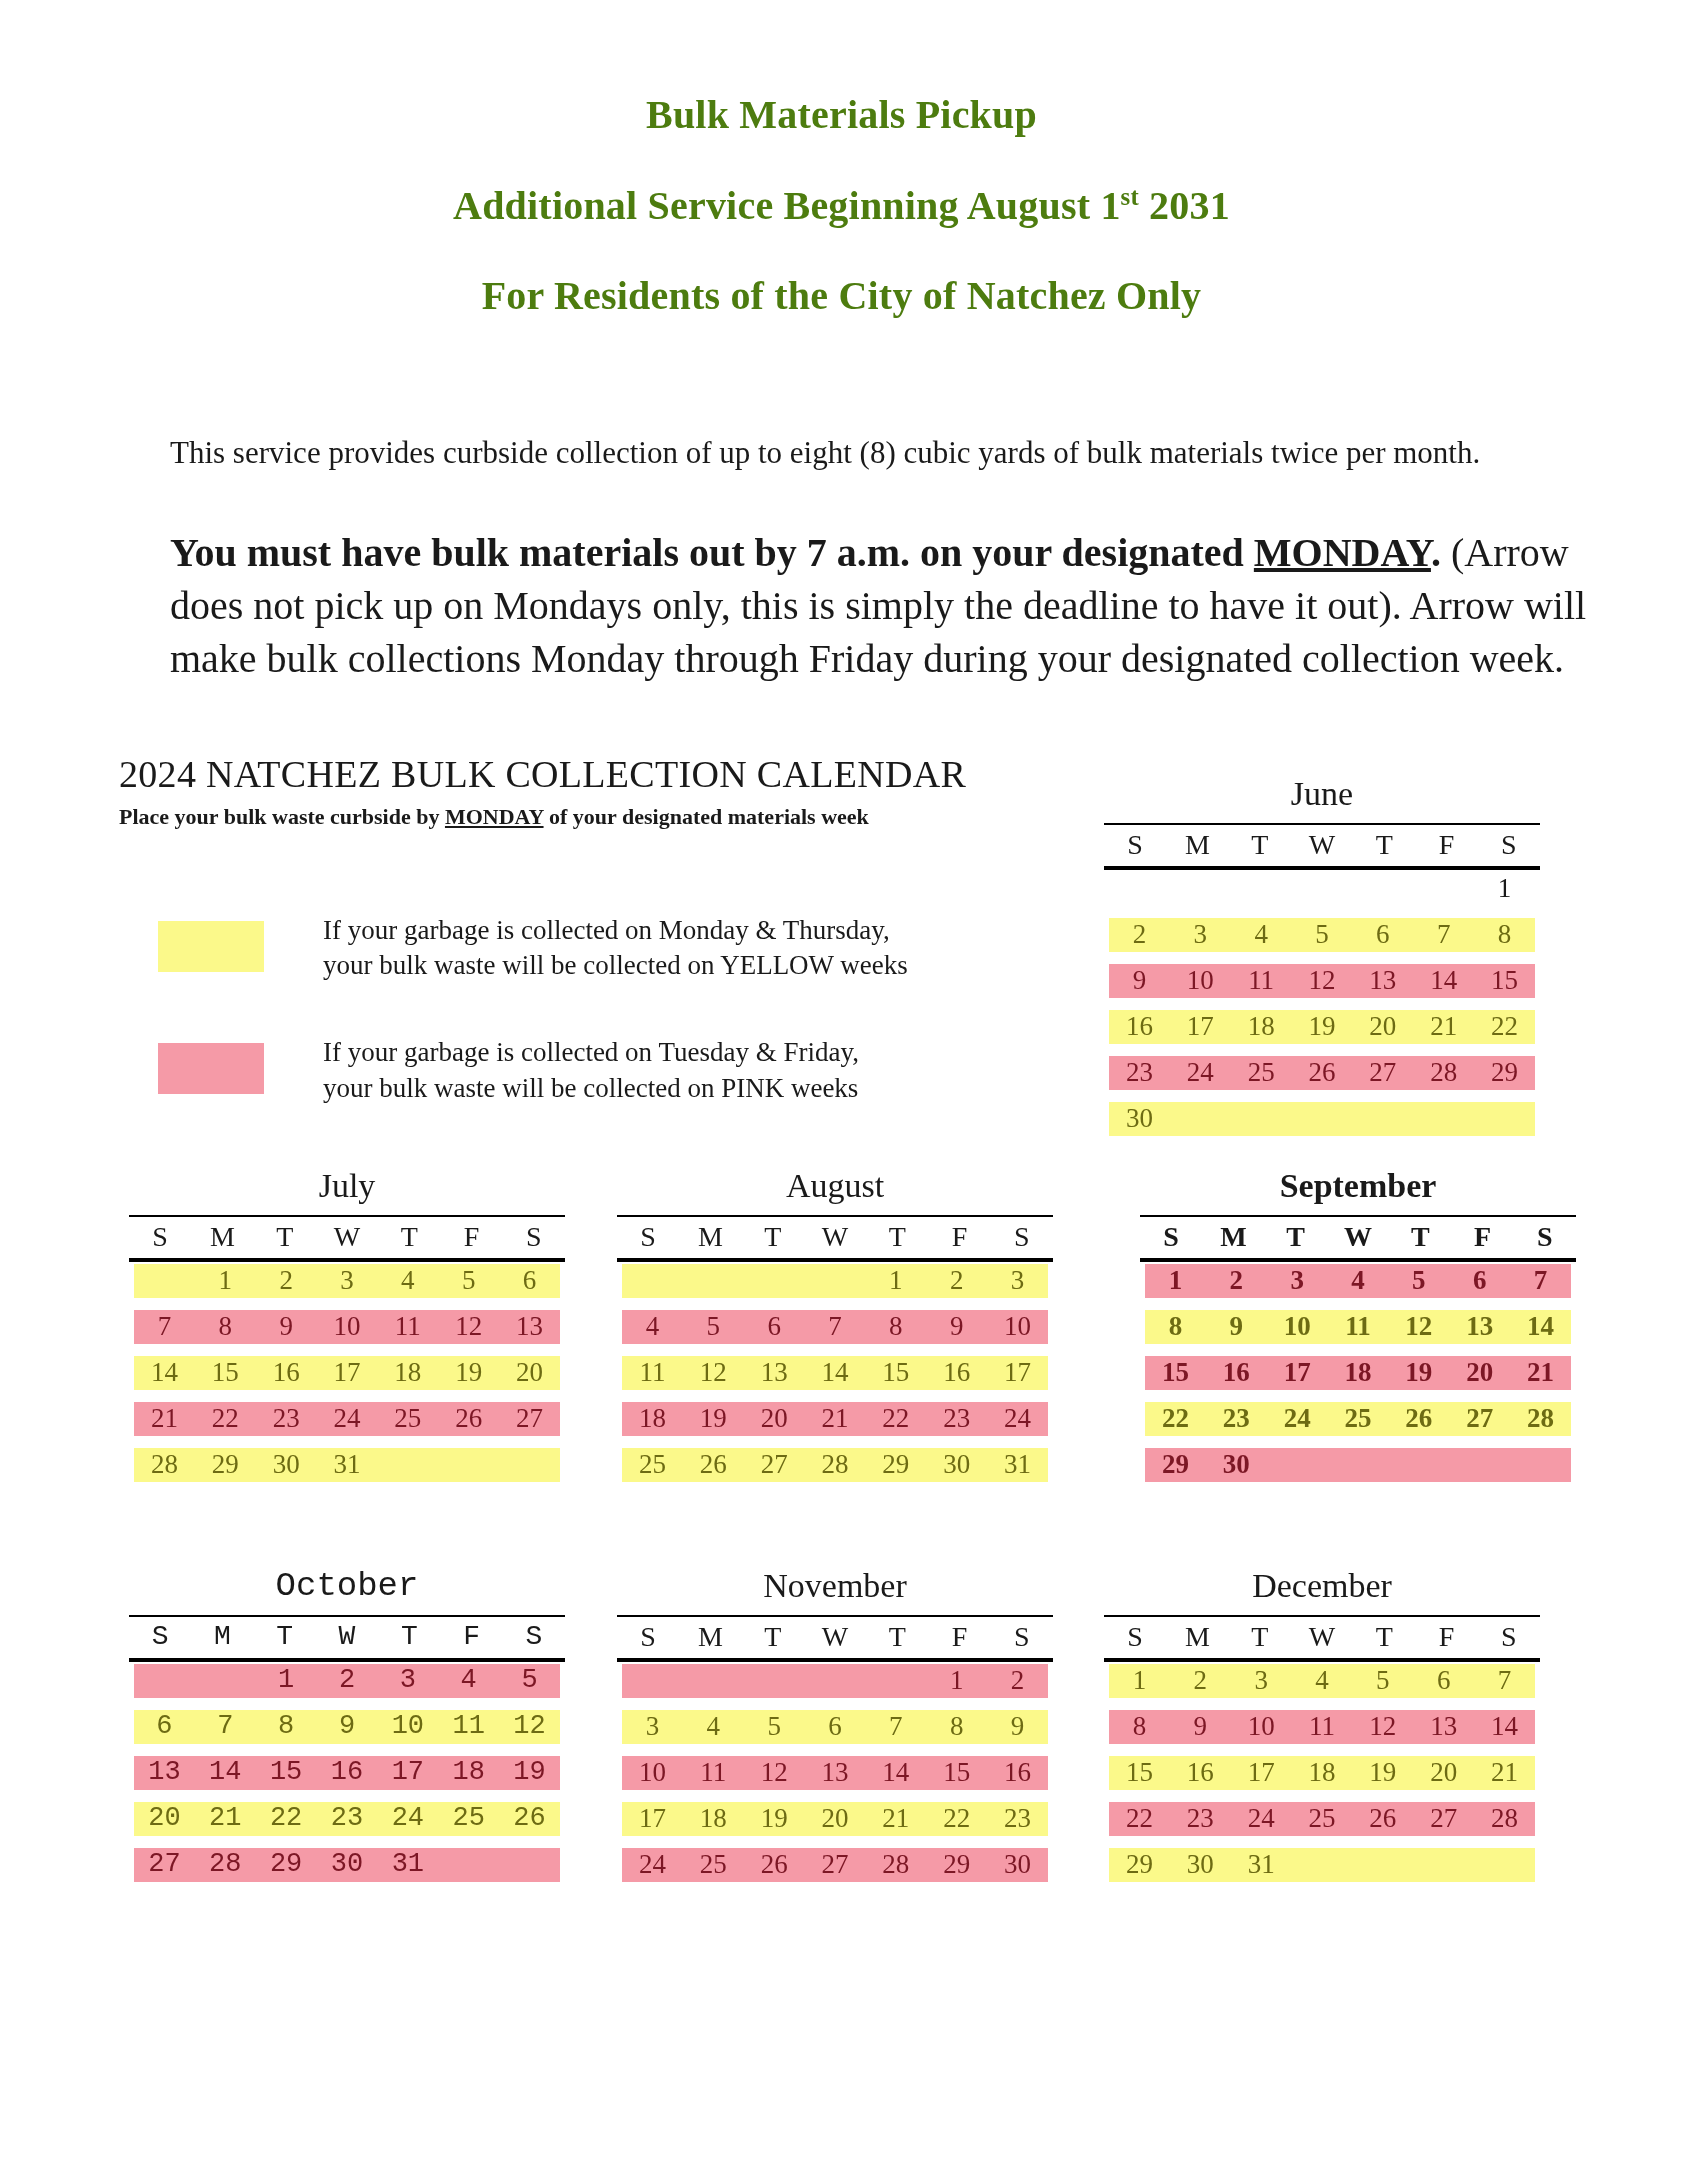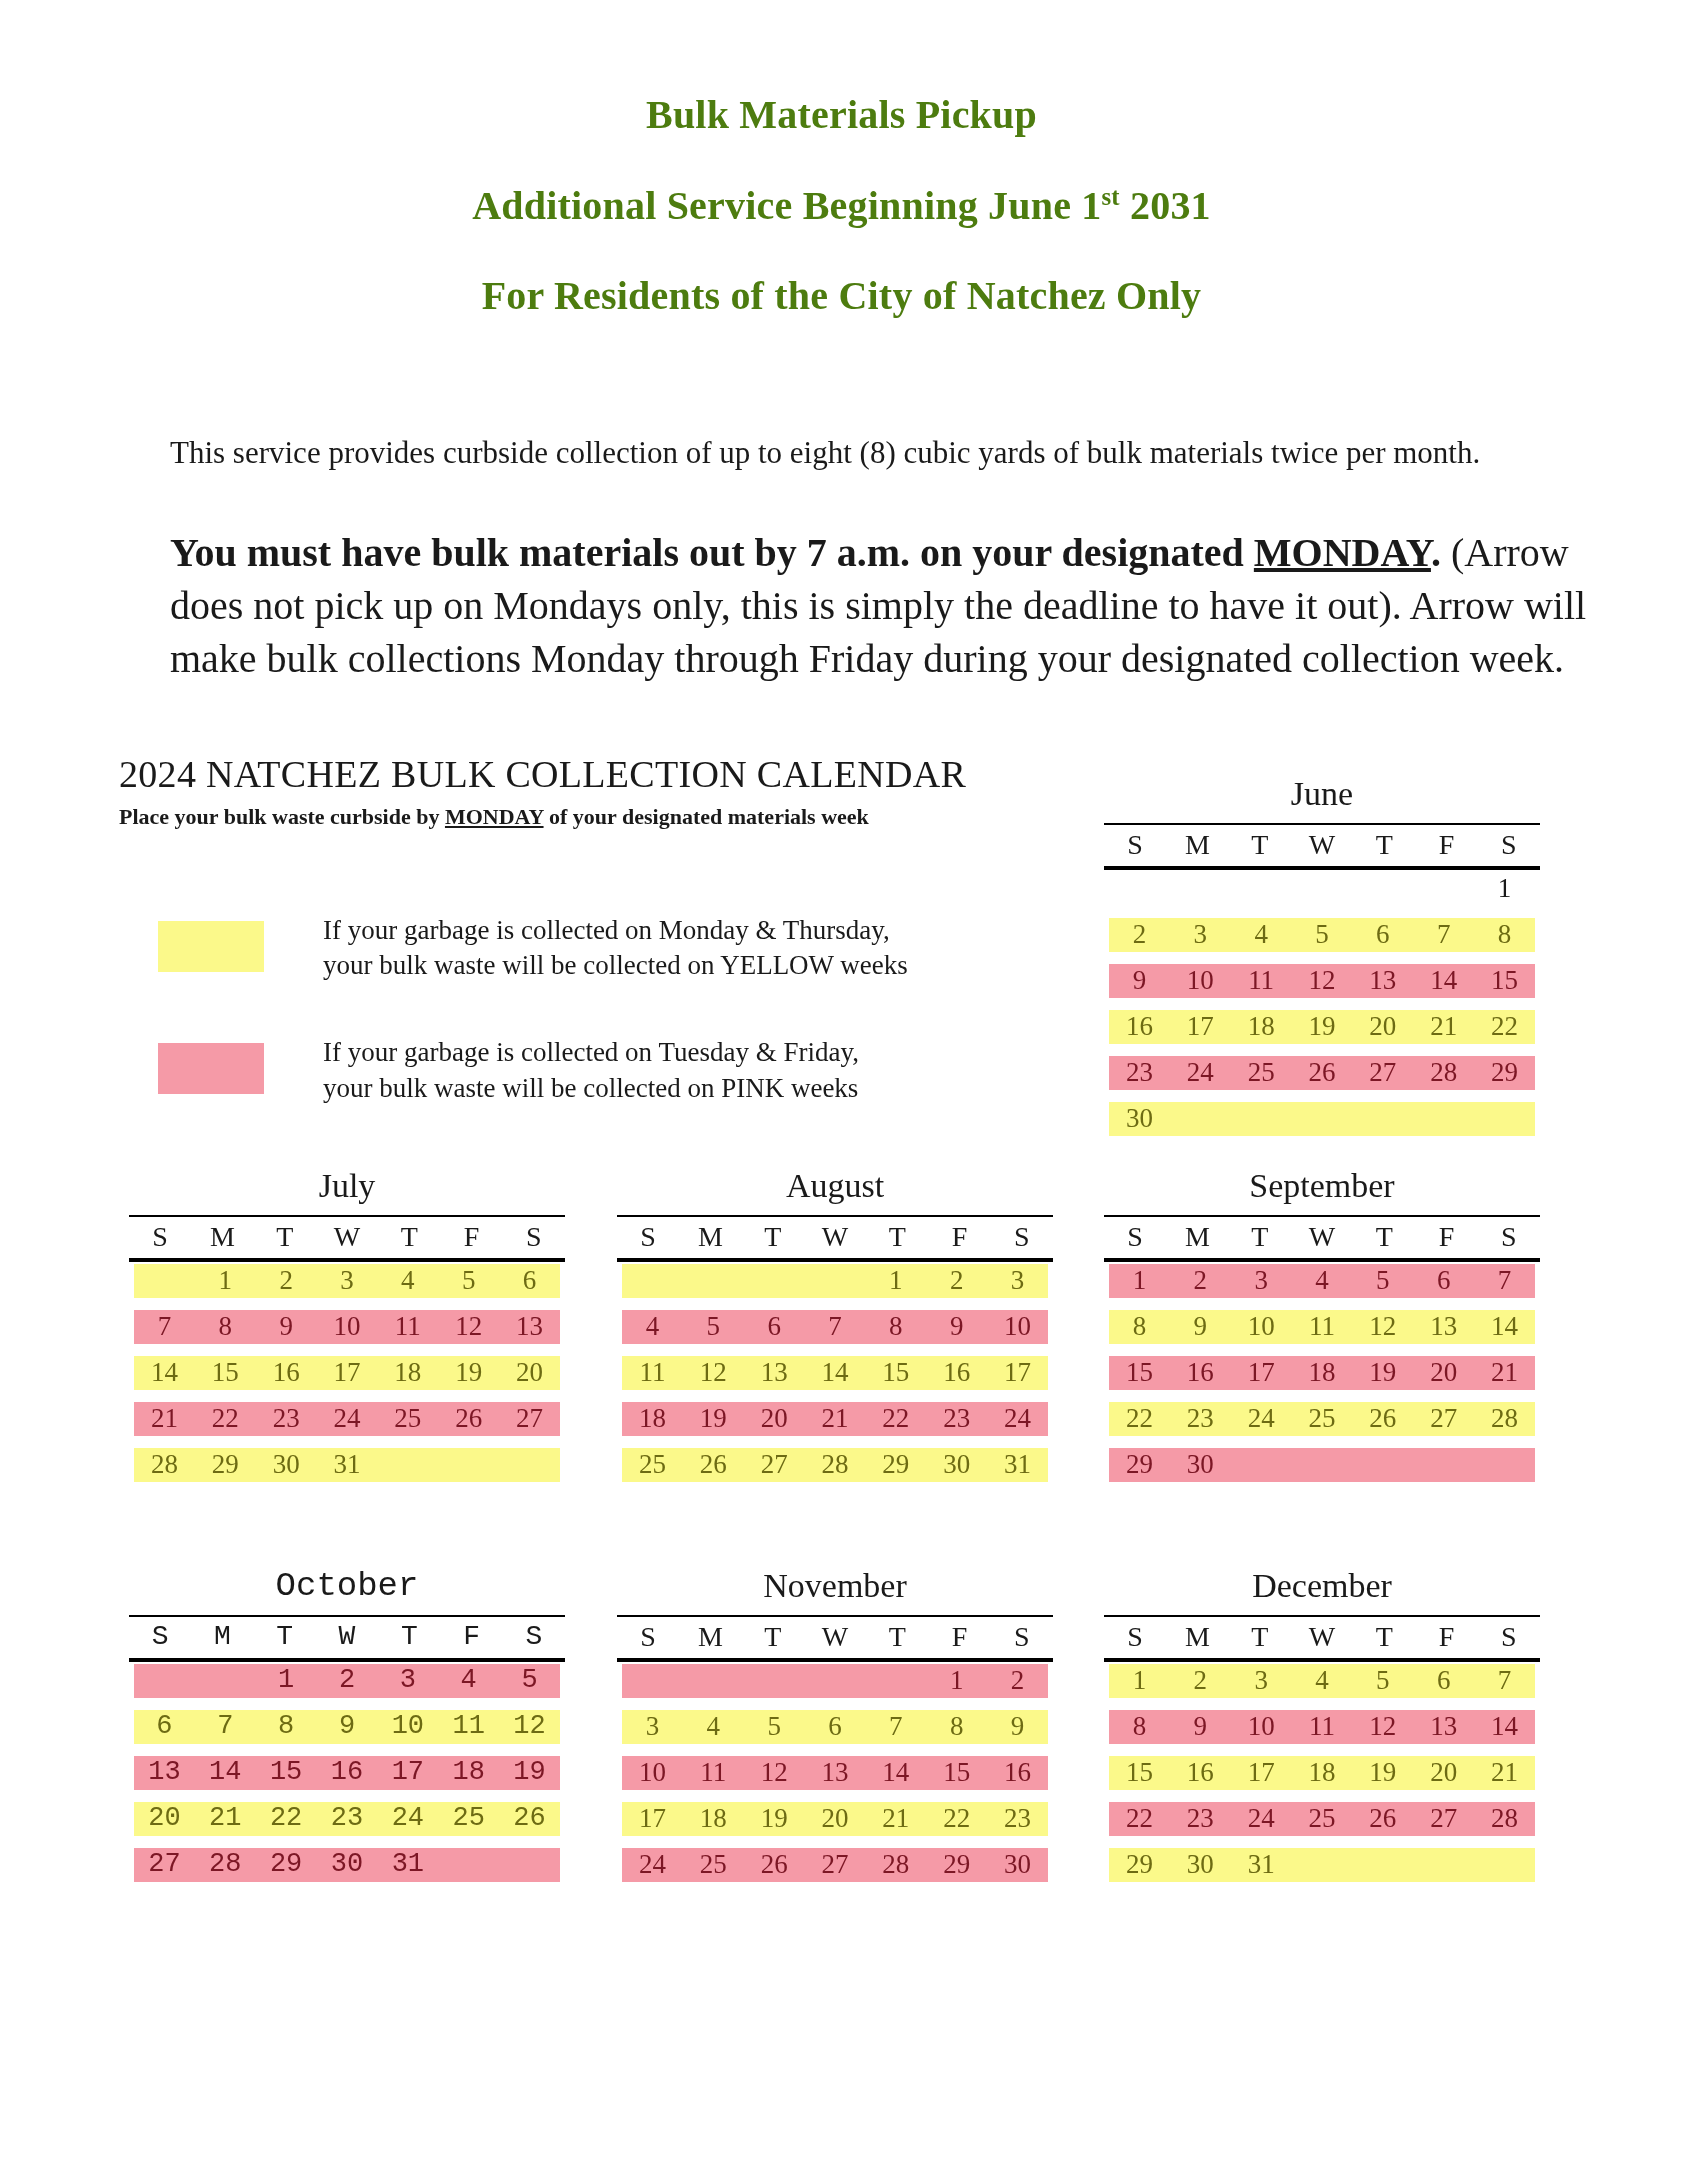--- a/index.html
+++ b/index.html
@@ -150,21 +150,21 @@
   .week.yellow .day { color: #6d6b13; }
   .week.pink   .day { color: #7c1725; }
   .week.none   .day { color: #1a1a1a; }
   .day.empty { color: transparent; }
 </style>
 </head>
 <body>
 
 <div class="doc-header">
   <div class="h-line h1">Bulk Materials Pickup</div>
-  <div class="h-line h2"><span>Additional Service Beginning June 1</span><span class="sup">st</span><span> 2031</span></div>
+  <div class="h-line h2"><span>Additional Service Beginning August 1</span><span class="sup">st</span><span> 2031</span></div>
   <div class="h-line h3">For Residents of the City of Natchez Only</div>
 </div>
 
 <div class="intro">
   <p class="para-1">This service provides curbside collection of up to eight (8) cubic yards of bulk materials twice per month.</p>
   <p class="para-2"><b><span>You must have bulk materials out by 7 a.m. on your designated </span><span class="ul">MONDAY</span><span>.</span></b><span> (Arrow does not pick up on Mondays only, this is simply the deadline to have it out). Arrow will make bulk collections Monday through Friday during your designated collection week.</span></p>
 </div>
 
 <div class="cal-area">
 
@@ -370,21 +370,21 @@
             <div class="day">25</div>
             <div class="day">26</div>
             <div class="day">27</div>
             <div class="day">28</div>
             <div class="day">29</div>
             <div class="day">30</div>
             <div class="day">31</div>
           </div>
         </div>
       </div>
-      <div class="month" style="left: 1104px; top: 414px;">
+      <div class="month" style="left: 1140px; top: 414px; font-weight: bold;">
         <div class="month-name">September</div>
         <div class="dow-head">
           <div class="dow">S</div>
           <div class="dow">M</div>
           <div class="dow">T</div>
           <div class="dow">W</div>
           <div class="dow">T</div>
           <div class="dow">F</div>
           <div class="dow">S</div>
         </div>

